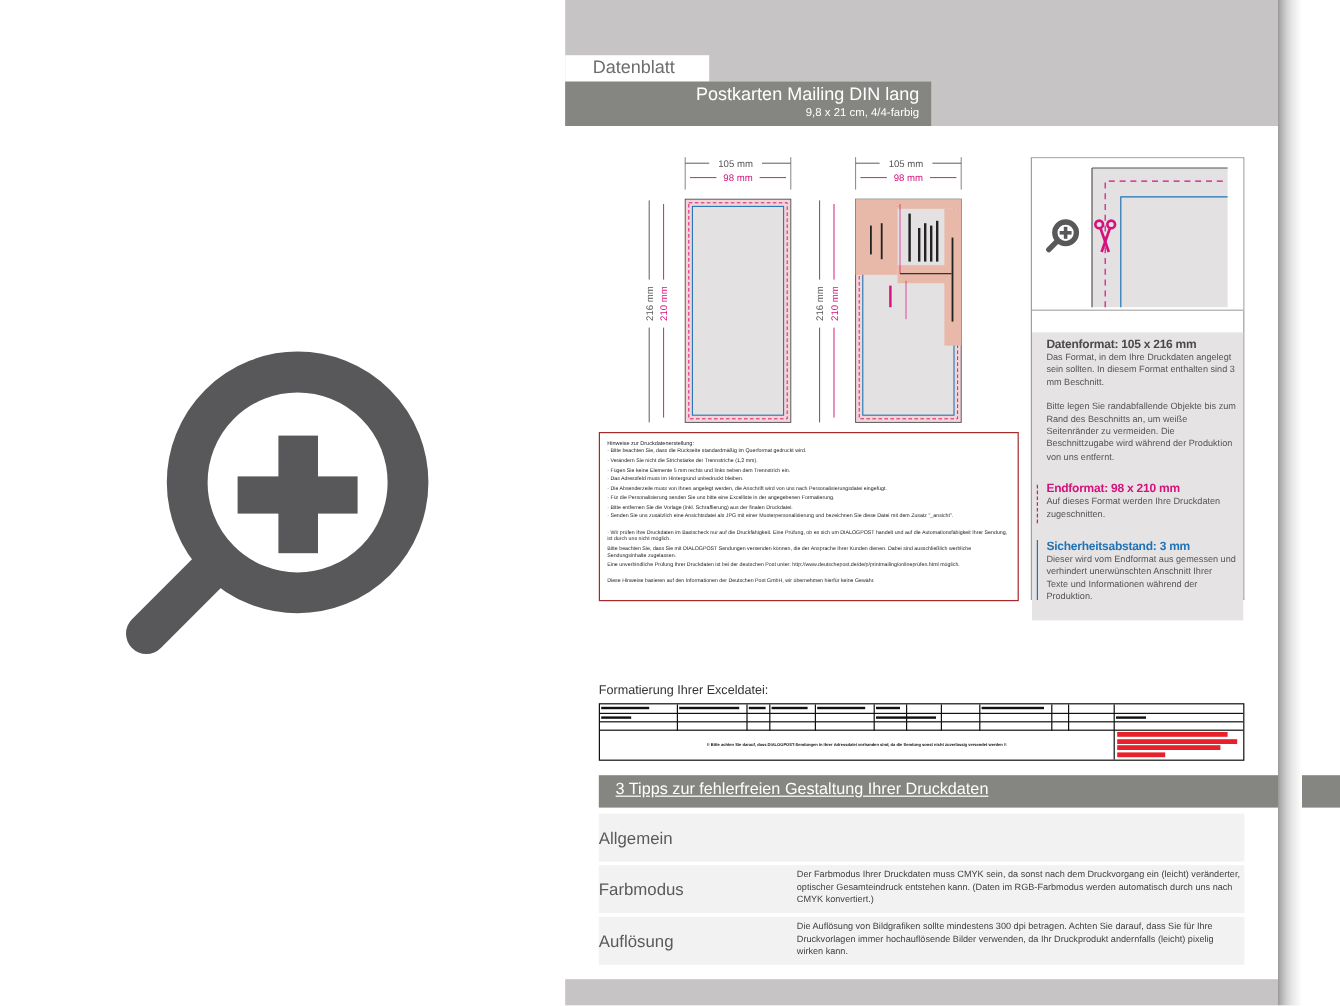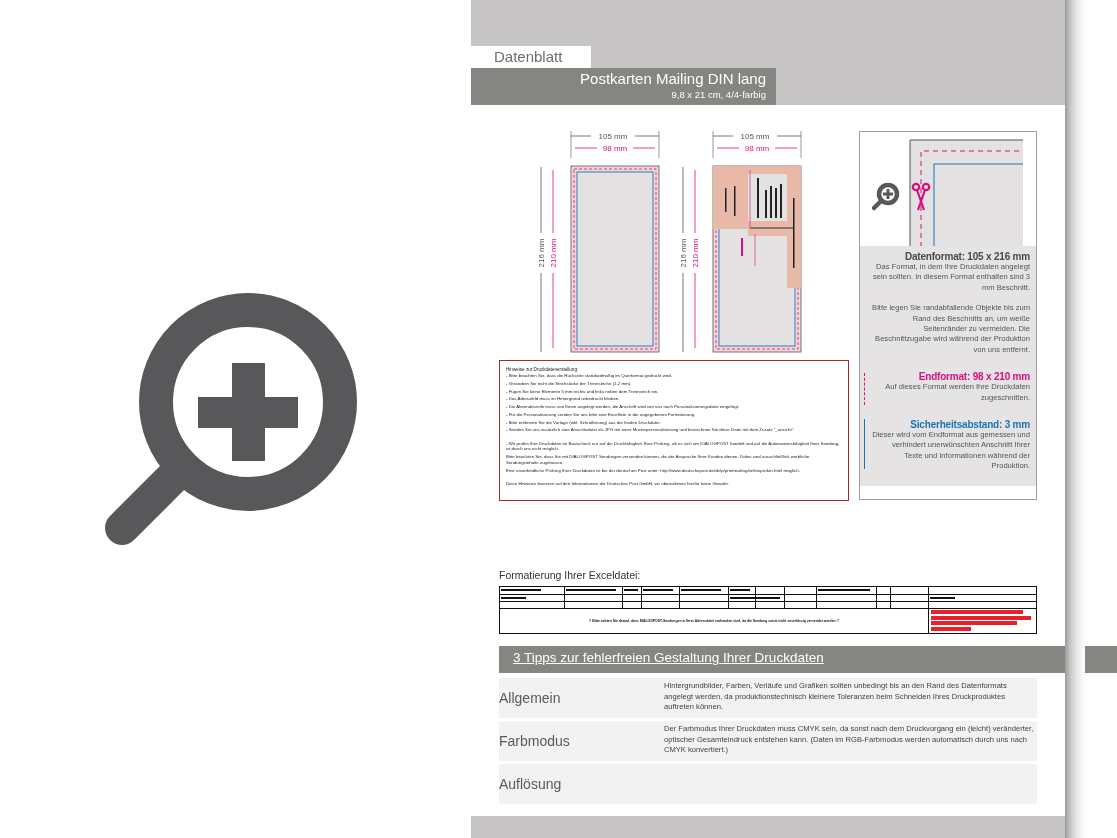--- a/index.html
+++ b/index.html
@@ -22,21 +22,21 @@
   .title-bar .t1 { font-family: "Liberation Sans", sans-serif; font-size: 15px; line-height: 20px; padding-top: 1px; display: block; }
   .title-bar .t2 { font-family: "Liberation Sans", sans-serif; font-size: 9.5px; line-height: 12px; display: block; margin-left: 16px; }
 
   
   .diagram { position: absolute; top: 128px; }
   .diagram svg { display: block; }
 
   
   .info-box { position: absolute; left: 388px; top: 131px; width: 178px; height: 369px; border: 1px solid #9f9f9f; background: #fff; }
   .info-box .thumb { position: absolute; left: 0; top: 0; width: 176px; height: 127px; background: #fff; border-bottom: 1px solid #aaa; }
-  .info-box .text-area { position: absolute; left: 0; top: 114px; width: 176px; height: 240px; background: #e5e3e4; padding: 5px 6px 0 12px; text-align: right; }
+  .info-box .text-area { position: absolute; left: 0; top: 145px; width: 176px; height: 240px; background: #e5e3e4; padding: 5px 6px 0 12px; }
   .sec-head { font-family: "Liberation Sans", sans-serif; font-weight: bold; font-size: 10px; color: #4a4a4a; letter-spacing: -0.2px; }
   .sec-body { font-family: "Liberation Sans", sans-serif; font-size: 7.6px; line-height: 10.4px; color: #555; }
   .sec { position: relative; }
   .sec.endformat { margin-top: 16px; padding-left: 0; }
   .sec.endformat .mark { position: absolute; left: -8px; top: 2px; height: 32px; border-left: 1.5px dashed #d5117d; }
   .sec.endformat .sec-head { color: #d5117d; }
   .sec.sicher { margin-top: 16px; }
   .sec.sicher .mark { position: absolute; left: -8px; top: 0; height: 50px; border-left: 1.5px solid #1f73b5; }
   .sec.sicher .sec-head { color: #1f73b5; }
 
@@ -252,24 +252,24 @@
         <span style="width:92px"></span>
           <span style="width:100px"></span>
           <span style="width:86px"></span>
           <span style="width:40px"></span>
       </div>
     </div>
 
     <div class="tips-head">3 Tipps zur fehlerfreien Gestaltung Ihrer Druckdaten</div>
     <div class="tip" style="top:678px;">
       <div class="label">Allgemein</div>
-      <div class="text">Hintergrundbilder, Farben, Verläufe und Grafiken sollten unbedingt bis an den Rand des Datenformats angelegt werden, da produktionstechnisch kleinere Toleranzen beim Schneiden Ihres Druckproduktes auftreten können.</div>
     </div>
     <div class="tip" style="top:721px;">
       <div class="label">Farbmodus</div>
       <div class="text">Der Farbmodus Ihrer Druckdaten muss CMYK sein, da sonst nach dem Druckvorgang ein (leicht) veränderter, optischer Gesamteindruck entstehen kann. (Daten im RGB-Farbmodus werden automatisch durch uns nach CMYK konvertiert.)</div>
     </div>
     <div class="tip" style="top:764px;">
       <div class="label">Auflösung</div>
+      <div class="text">Die Auflösung von Bildgrafiken sollte mindestens 300 dpi betragen. Achten Sie darauf, dass Sie für Ihre Druckvorlagen immer hochauflösende Bilder verwenden, da Ihr Druckprodukt andernfalls (leicht) pixelig wirken kann.</div>
     </div>
   </div>
   <div class="page-shadow"></div>
 </div>
 
 </body></html>

